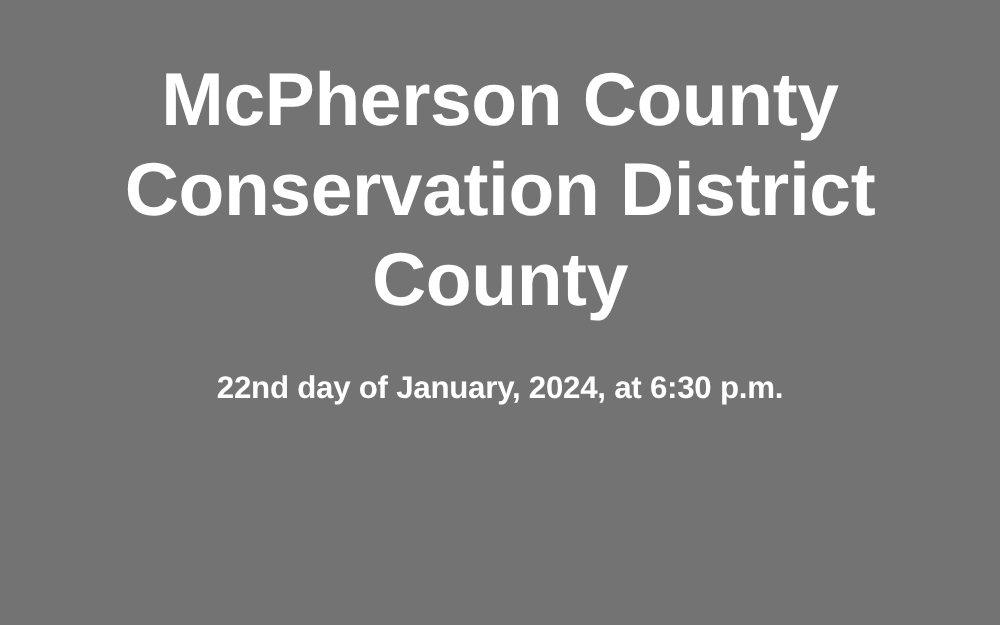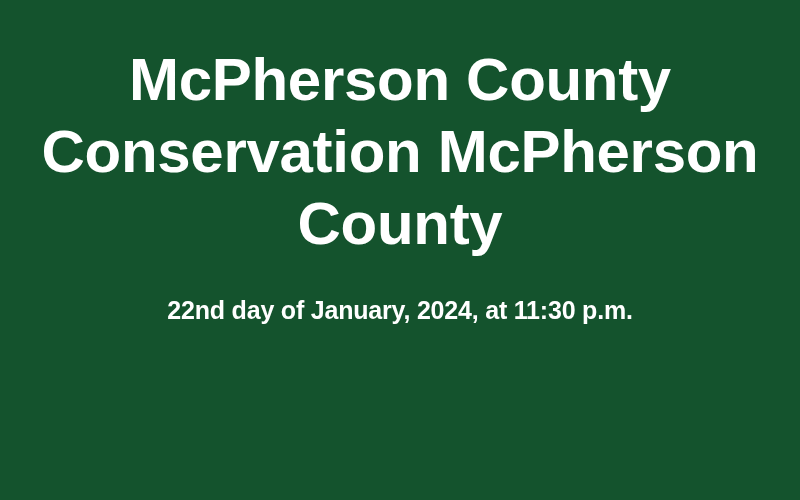--- a/index.html
+++ b/index.html
@@ -14,21 +14,21 @@
     overflow: hidden;
     font-family: "Liberation Sans", sans-serif;
     -webkit-font-smoothing: antialiased;
   }
 
   #announcement-card {
     position: relative;
     box-sizing: border-box;
     width: 800px;
     height: 500px;
-    background: #14532d;
+    background: #737373;
     display: flex;
     flex-direction: column;
     align-items: center;
     justify-content: flex-start;
     text-align: center;
   }
 
   
   #heading-block {
     width: 740px;
@@ -73,23 +73,23 @@
     width: 100%;
   }
 </style>
 </head>
 <body>
 
 <div id="announcement-card">
 
   <div id="heading-block">
     <span class="heading-line">McPherson County</span>
-    <span class="heading-line">Conservation McPherson</span>
+    <span class="heading-line">Conservation District</span>
     <span class="heading-line">County</span>
   </div>
 
   <div id="subtitle-block">
-    <span id="event-datetime">22nd day of January, 2024, at 11:30 p.m.</span>
+    <span id="event-datetime">22nd day of January, 2024, at 6:30 p.m.</span>
   </div>
 
   <div id="lower-spacer"></div>
 
 </div>
 
 </body></html>

